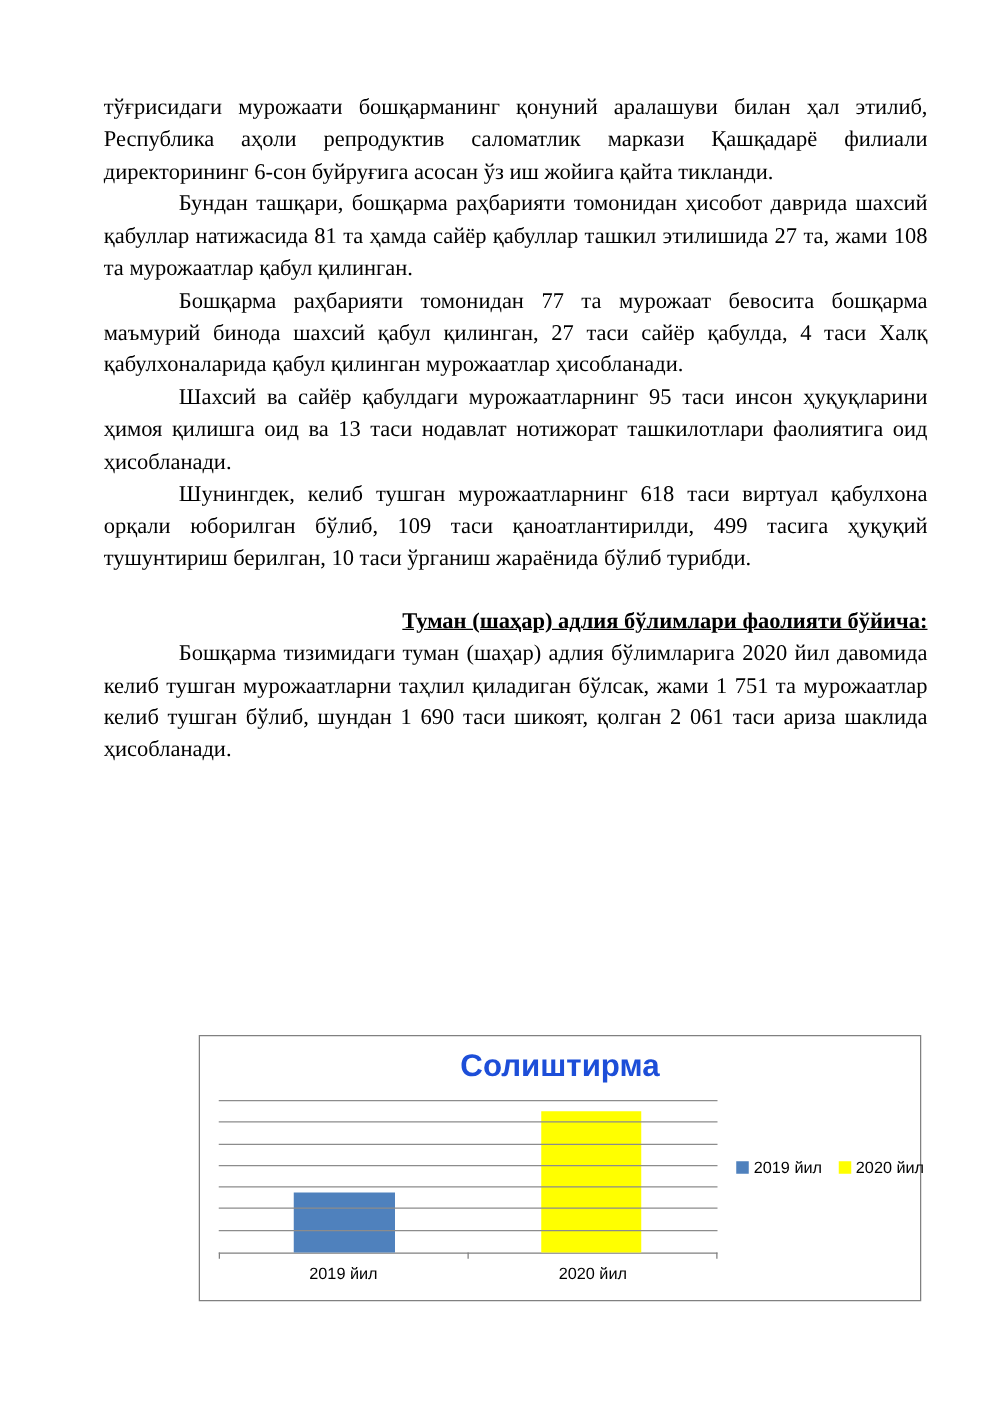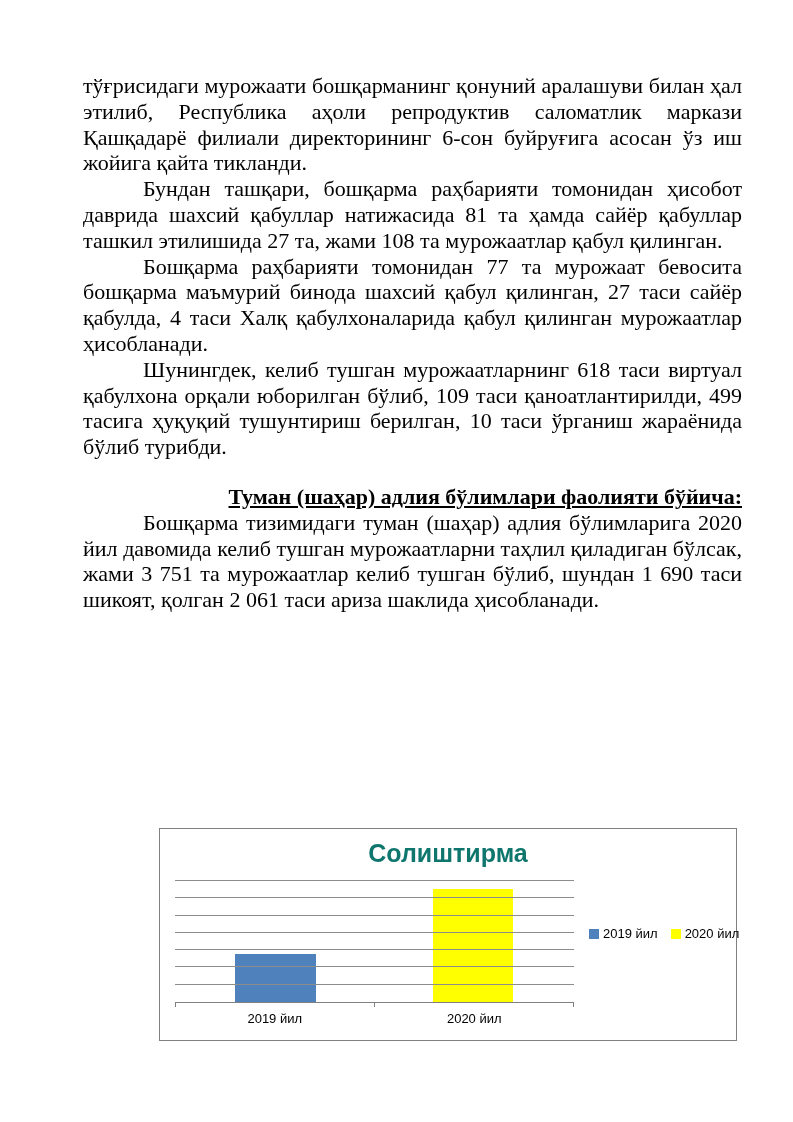--- a/index.html
+++ b/index.html
@@ -10,21 +10,21 @@
     overflow:hidden;
     font-family:"Liberation Serif","DejaVu Serif",serif;
     color:#000;
   }
   .doc-text{
     position:absolute;
     left:83px;top:73px;width:659px;
   }
   .doc-text p{
     margin:0;
-    font-size:22px;
+    font-size:18px;
     line-height:25.8px;
     text-align:justify;
     text-indent:60px;
   }
   .doc-text p.continuation{text-indent:0;}
   .doc-text p.heading{
     font-weight:bold;
     margin-top:24px;
     text-align:right;
     text-decoration:underline;
@@ -38,21 +38,21 @@
     border:1px solid #808080;
     box-sizing:border-box;
     font-family:"Liberation Sans","DejaVu Sans",sans-serif;
   }
   .chart-title{
     position:absolute;
     left:0;top:10px;width:100%;
     text-align:center;
     font-size:25px;
     font-weight:bold;
-    color:#0f766e;
+    color:#1d4ed8;
   }
   .plot-area{
     position:absolute;
     left:15px;top:52px;
     width:399px;height:121px;
     border-bottom:1px solid #808080;
   }
   .gridline{
     position:absolute;
     left:0;width:100%;height:1px;
@@ -101,23 +101,24 @@
     margin-right:4px;
   }
 </style>
 </head>
 <body>
 
 <div class="doc-text">
   <p class="continuation">тўғрисидаги мурожаати бошқарманинг қонуний аралашуви билан ҳал этилиб, Республика аҳоли репродуктив саломатлик маркази Қашқадарё филиали директорининг 6-сон буйруғига асосан ўз иш жойига қайта тикланди.</p>
   <p class="body">Бундан ташқари, бошқарма раҳбарияти томонидан ҳисобот даврида шахсий қабуллар натижасида 81 та ҳамда сайёр қабуллар ташкил этилишида 27 та, жами 108 та мурожаатлар қабул қилинган.</p>
   <p class="body">Бошқарма раҳбарияти томонидан 77 та мурожаат бевосита бошқарма маъмурий бинода шахсий қабул қилинган, 27 таси сайёр қабулда, 4 таси Халқ қабулхоналарида қабул қилинган мурожаатлар ҳисобланади.</p>
+  <p class="body">Шахсий ва сайёр қабулдаги мурожаатларнинг 95 таси инсон ҳуқуқларини ҳимоя қилишга оид ва 13 таси нодавлат нотижорат ташкилотлари фаолиятига оид ҳисобланади.</p>
   <p class="body">Шунингдек, келиб тушган мурожаатларнинг 618 таси виртуал қабулхона орқали юборилган бўлиб, 109 таси қаноатлантирилди, 499 тасига ҳуқуқий тушунтириш берилган, 10 таси ўрганиш жараёнида бўлиб турибди.</p>
   <p class="heading">Туман (шаҳар) адлия бўлимлари фаолияти бўйича:</p>
-  <p class="body">Бошқарма тизимидаги туман (шаҳар) адлия бўлимларига 2020 йил давомида келиб тушган мурожаатларни таҳлил қиладиган бўлсак, жами 3 751 та мурожаатлар келиб тушган бўлиб, шундан 1 690 таси шикоят, қолган 2 061 таси ариза шаклида ҳисобланади.</p>
+  <p class="body">Бошқарма тизимидаги туман (шаҳар) адлия бўлимларига 2020 йил давомида келиб тушган мурожаатларни таҳлил қиладиган бўлсак, жами 1 751 та мурожаатлар келиб тушган бўлиб, шундан 1 690 таси шикоят, қолган 2 061 таси ариза шаклида ҳисобланади.</p>
 </div>
 
 <div class="chart-frame">
   <div class="chart-title">Солиштирма</div>
 
   <div class="plot-area">
     <div class="bar b0" style="height: 39.7143%; background: rgb(79, 129, 189);"></div>
     <div class="bar b1" style="height: 93.2857%; background: rgb(255, 255, 0);"></div>
     <div class="tick" style="left:0;"></div>
     <div class="tick" style="left:199px;"></div>

